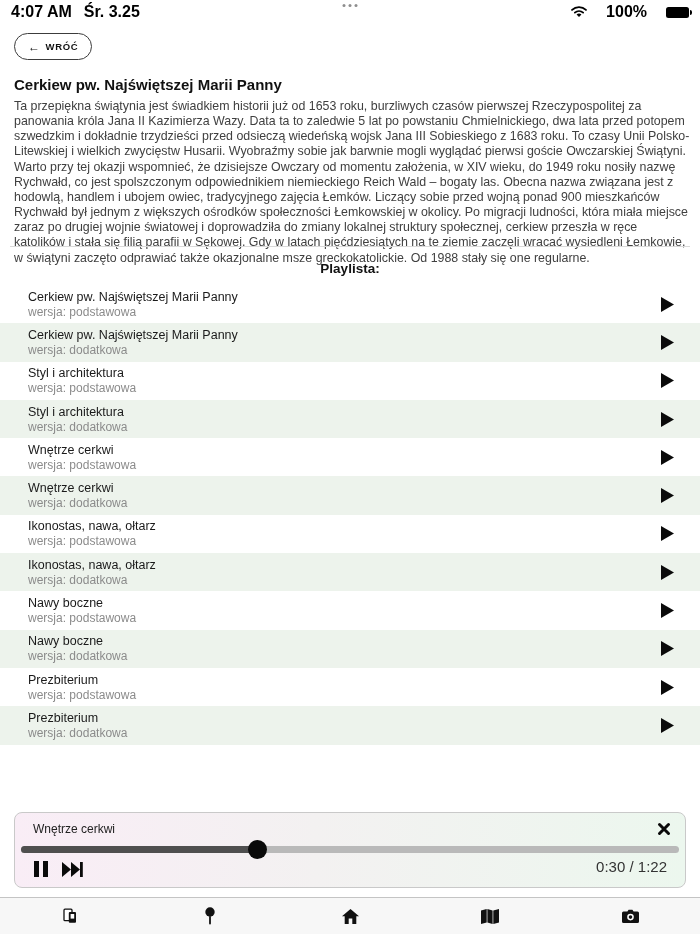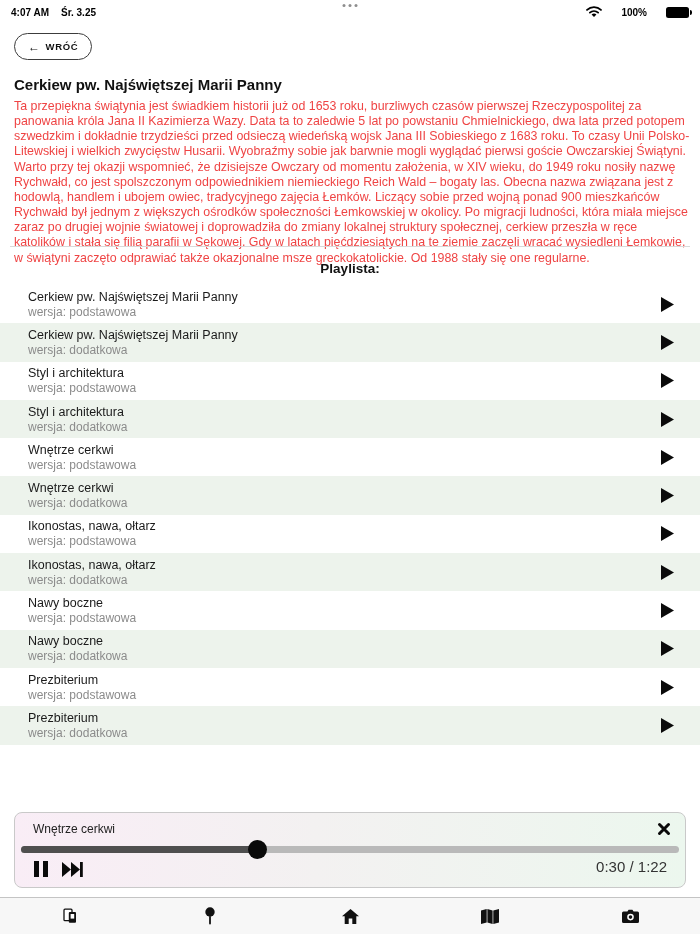--- a/index.html
+++ b/index.html
@@ -7,42 +7,42 @@
   body {
     width:700px; height:934px; position:relative; overflow:hidden;
     background:#ffffff; color:#111;
     font-family:"Liberation Sans","DejaVu Sans",sans-serif;
     -webkit-font-smoothing:antialiased;
   }
 
   
   .status-bar{ position:absolute; top:0; left:0; right:0; height:20px;
     display:flex; align-items:center; justify-content:space-between;
-    padding:12px 11px; font-size:10px; font-weight:700; color:#000; }
+    padding:12px 11px; font-size:16px; font-weight:700; color:#000; }
   .status-left{ display:flex; gap:12px; }
   .status-center{ position:absolute; left:50%; top:4px; transform:translateX(-50%);
     display:flex; gap:3px; }
   .status-center i{ width:3px; height:3px; border-radius:50%; background:#8e8e8e; }
   .status-right{ display:flex; align-items:center; gap:19px; }
   .battery-shape{ width:23px; height:11px; background:#000; border-radius:2.5px; position:relative; }
   .battery-shape::after{ content:""; position:absolute; right:-3px; top:3px; width:2px; height:5px;
     background:#000; border-radius:0 2px 2px 0; }
 
   
   .back-btn{ position:absolute; top:33px; left:14px; height:27px; padding:0 13px;
     border:1.5px solid #3c3c3c; border-radius:14px; background:#fff;
     display:flex; align-items:center; gap:5px;
     font-family:inherit; font-size:9.5px; font-weight:700; letter-spacing:.6px; color:#111; cursor:pointer; }
   .back-arrow{ font-size:12px; line-height:1; font-weight:700; }
 
   
   .page-title{ position:absolute; top:76px; left:14px; right:14px;
     font-size:15px; font-weight:700; margin:0; }
   .description{ position:absolute; top:99px; left:14px; width:676px;
-    font-size:12.4px; line-height:15.15px; margin:0; color:#ef4444; }
+    font-size:12.4px; line-height:15.15px; margin:0; color:#404040; }
 
   .divider{ position:absolute; top:246px; left:10px; right:10px; height:0;
     border-top:1px solid #d9d9d9; }
 
   
   .playlist-heading{ position:absolute; top:261px; left:0; right:0; margin:0;
     text-align:center; font-size:13.5px; font-weight:700; }
   .playlist{ position:absolute; top:285px; left:0; right:0; }
   .playlist-item{ height:38.3px; display:flex; align-items:center;
     padding:0 24px 0 28px; background:#ffffff; cursor:pointer; }

